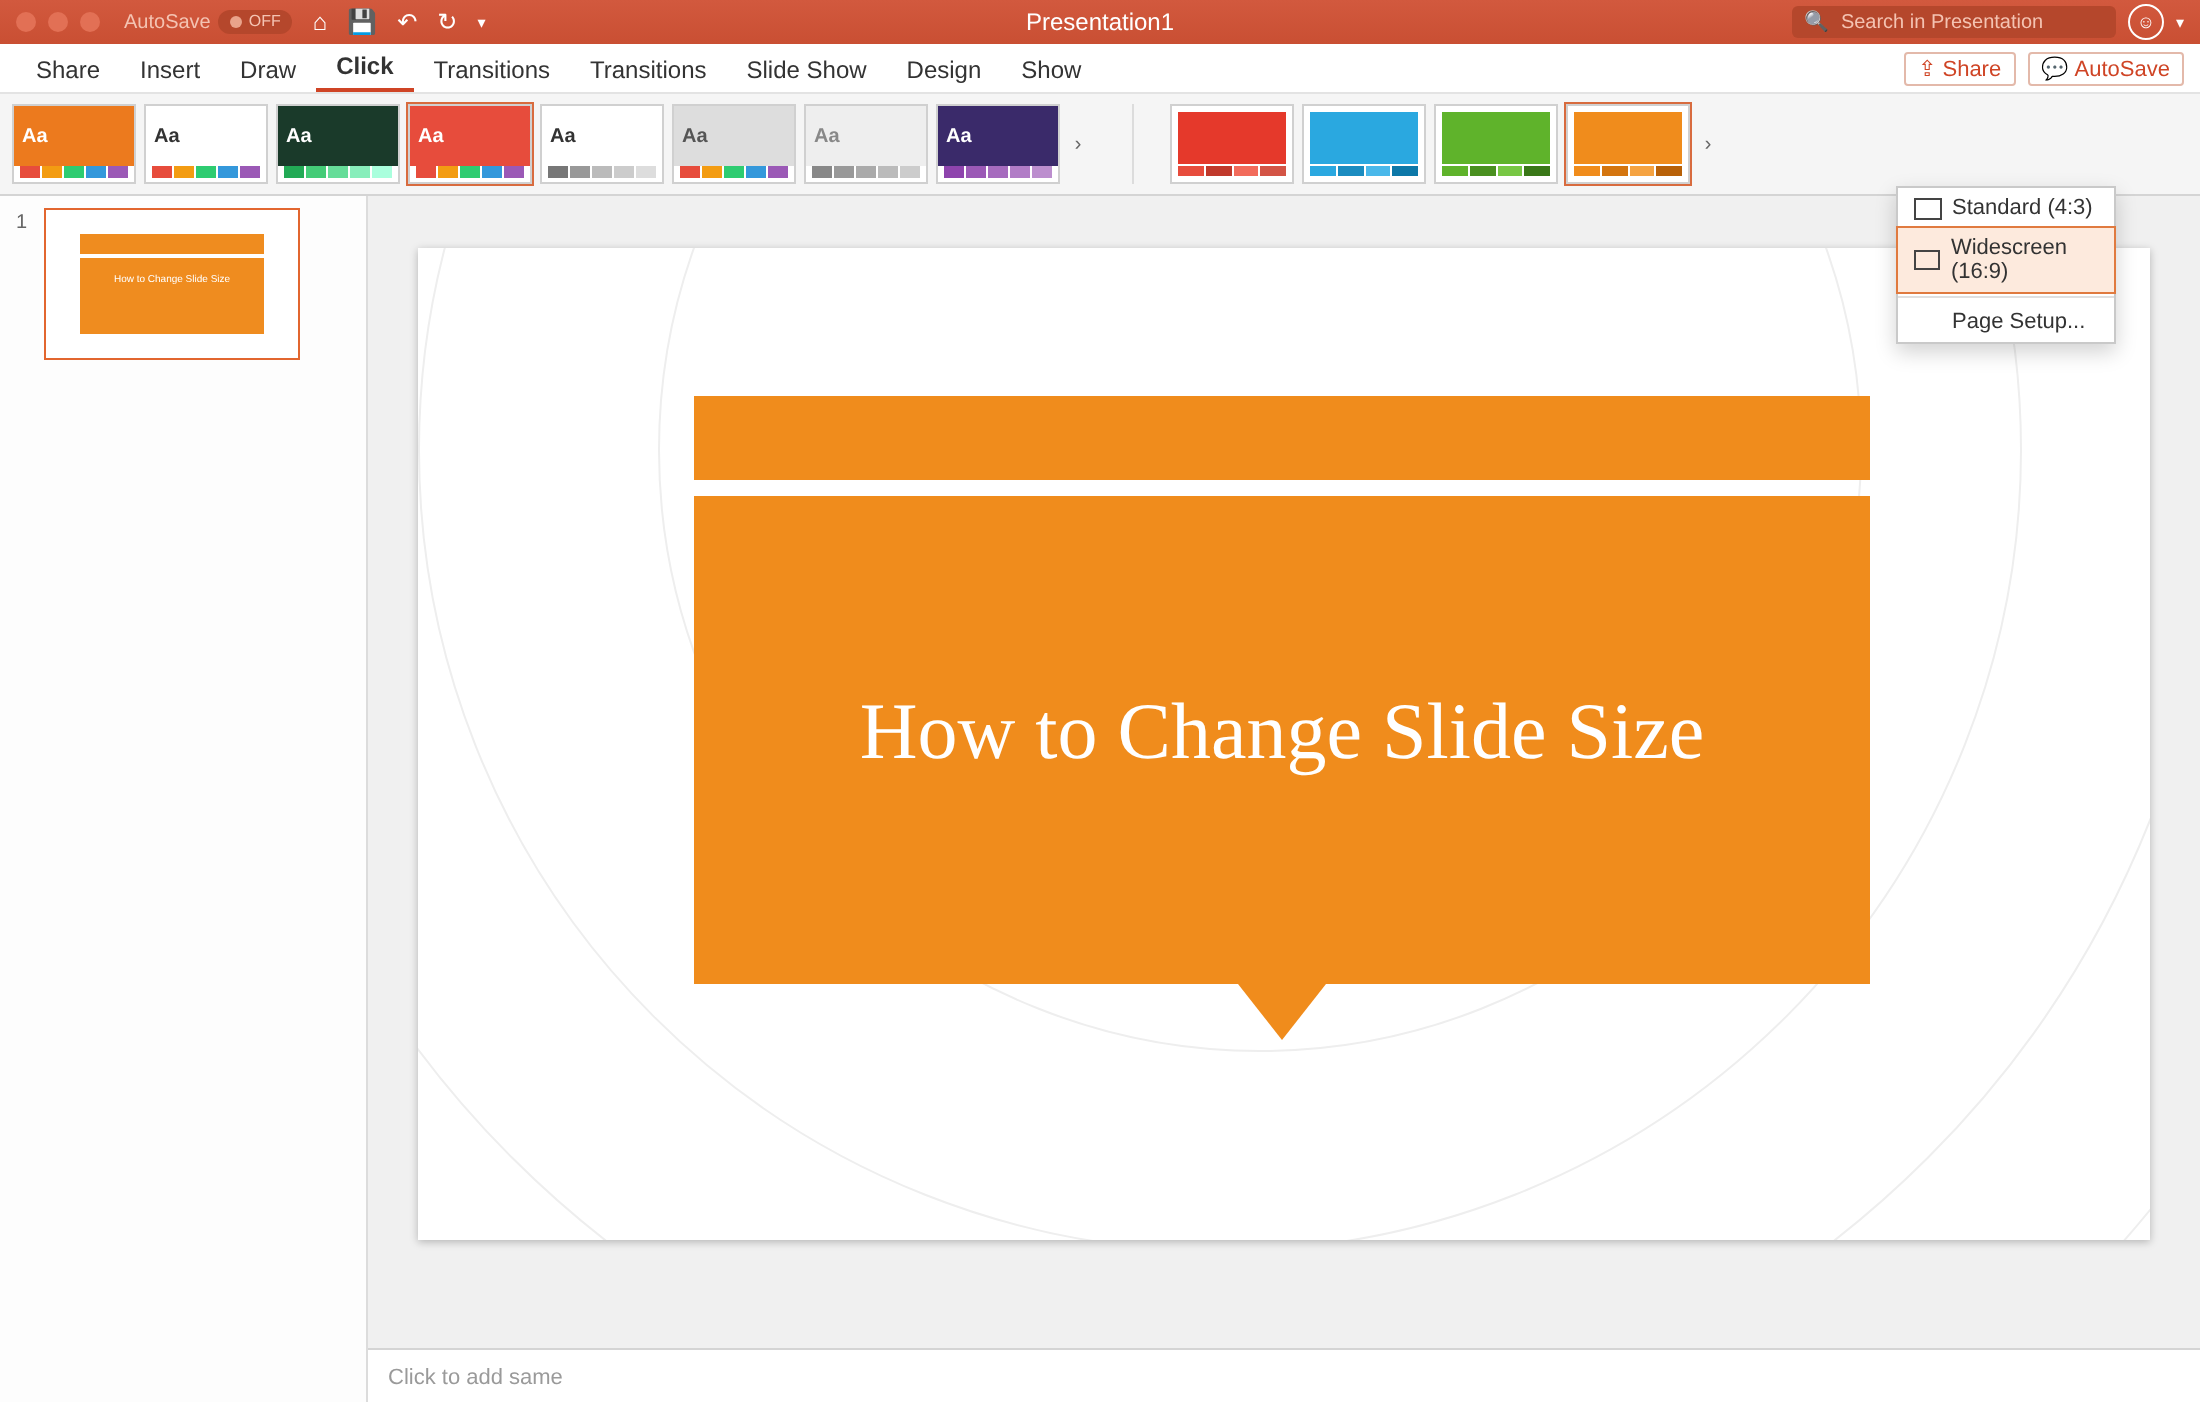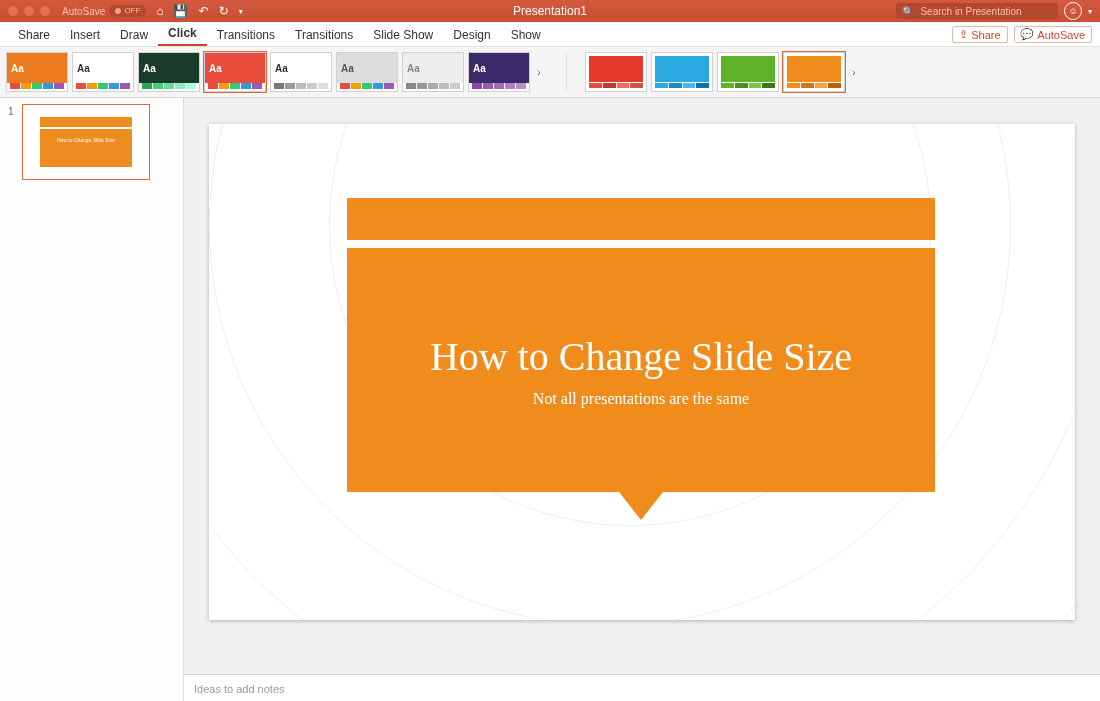--- a/index.html
+++ b/index.html
@@ -236,20 +236,35 @@
           <i style="background:#f08c1c"></i>
           <i style="background:#d4750f"></i>
           <i style="background:#f5a342"></i>
           <i style="background:#b86108"></i>
         </div>
     </div>
     <div class="more">›</div>
   </div>
 
 
+  <div class="slidesize-menu">
+    <div class="menu-item">
+      <span class="aspect-ico"></span>
+      <span>Standard (4:3)</span>
+    </div>
+    <div class="menu-item sel">
+      <span class="aspect-ico wide"></span>
+      <span>Widescreen (16:9)</span>
+    </div>
+    <div class="menu-sep"></div>
+    <div class="menu-item">
+      <span style="width:14px"></span>
+      <span>Page Setup...</span>
+    </div>
+  </div>
 </div>
 
 <div class="workspace">
   <div class="thumbs">
     <div class="thumb-row">
       <div class="thumb-num">1</div>
       <div class="thumb">
         <div class="thumb-inner">
           <div class="thumb-txt">How to Change Slide Size</div>
         </div>
@@ -263,22 +278,21 @@
 
         <div class="swirl" style="width:1400px;height:1400px;left:-300px;top:-600px"></div>
         <div class="swirl" style="width:1200px;height:1200px;left:-200px;top:-500px"></div>
         <div class="swirl" style="width:1000px;height:1000px;left:-100px;top:-400px"></div>
         <div class="swirl" style="width:800px;height:800px;left:0px;top:-300px"></div>
         <div class="swirl" style="width:600px;height:600px;left:120px;top:-200px"></div>
 
         <div class="callout-top"></div>
         <div class="callout">
           <h1>How to Change Slide Size</h1>
-          <p>Not all presentations are the same</p>
         </div>
         <div class="callout-tail"></div>
       </div>
     </div>
     <div class="notes">
-      <span>Ideas to add notes</span>
+      <span>Click to add same</span>
     </div>
   </div>
 </div>
 
 </body></html>

